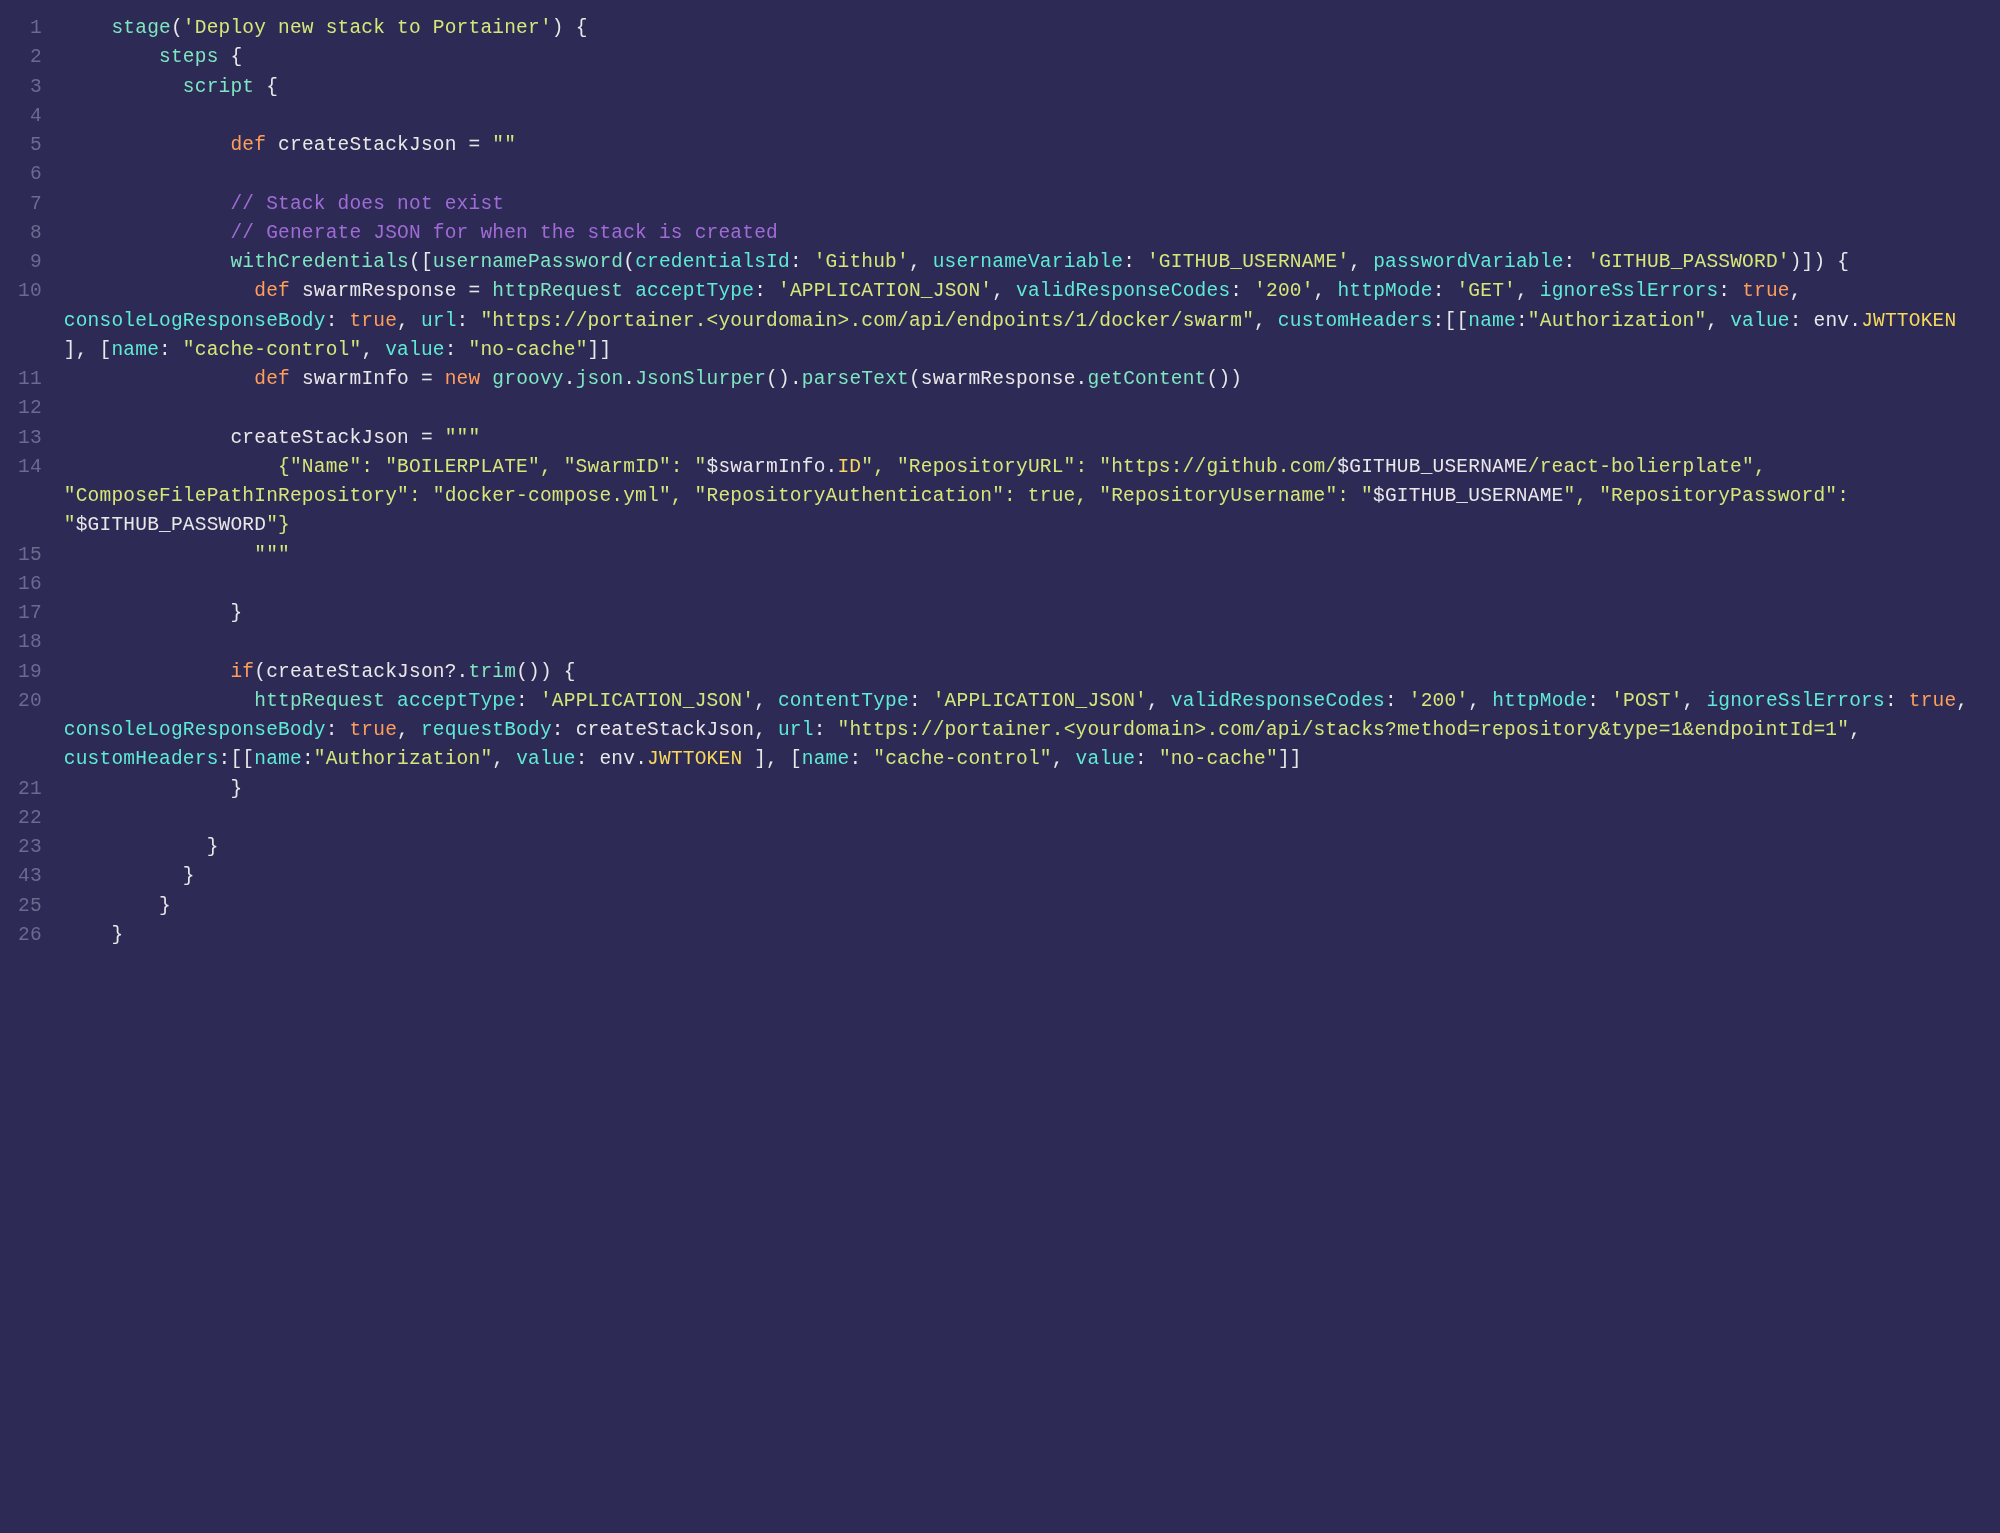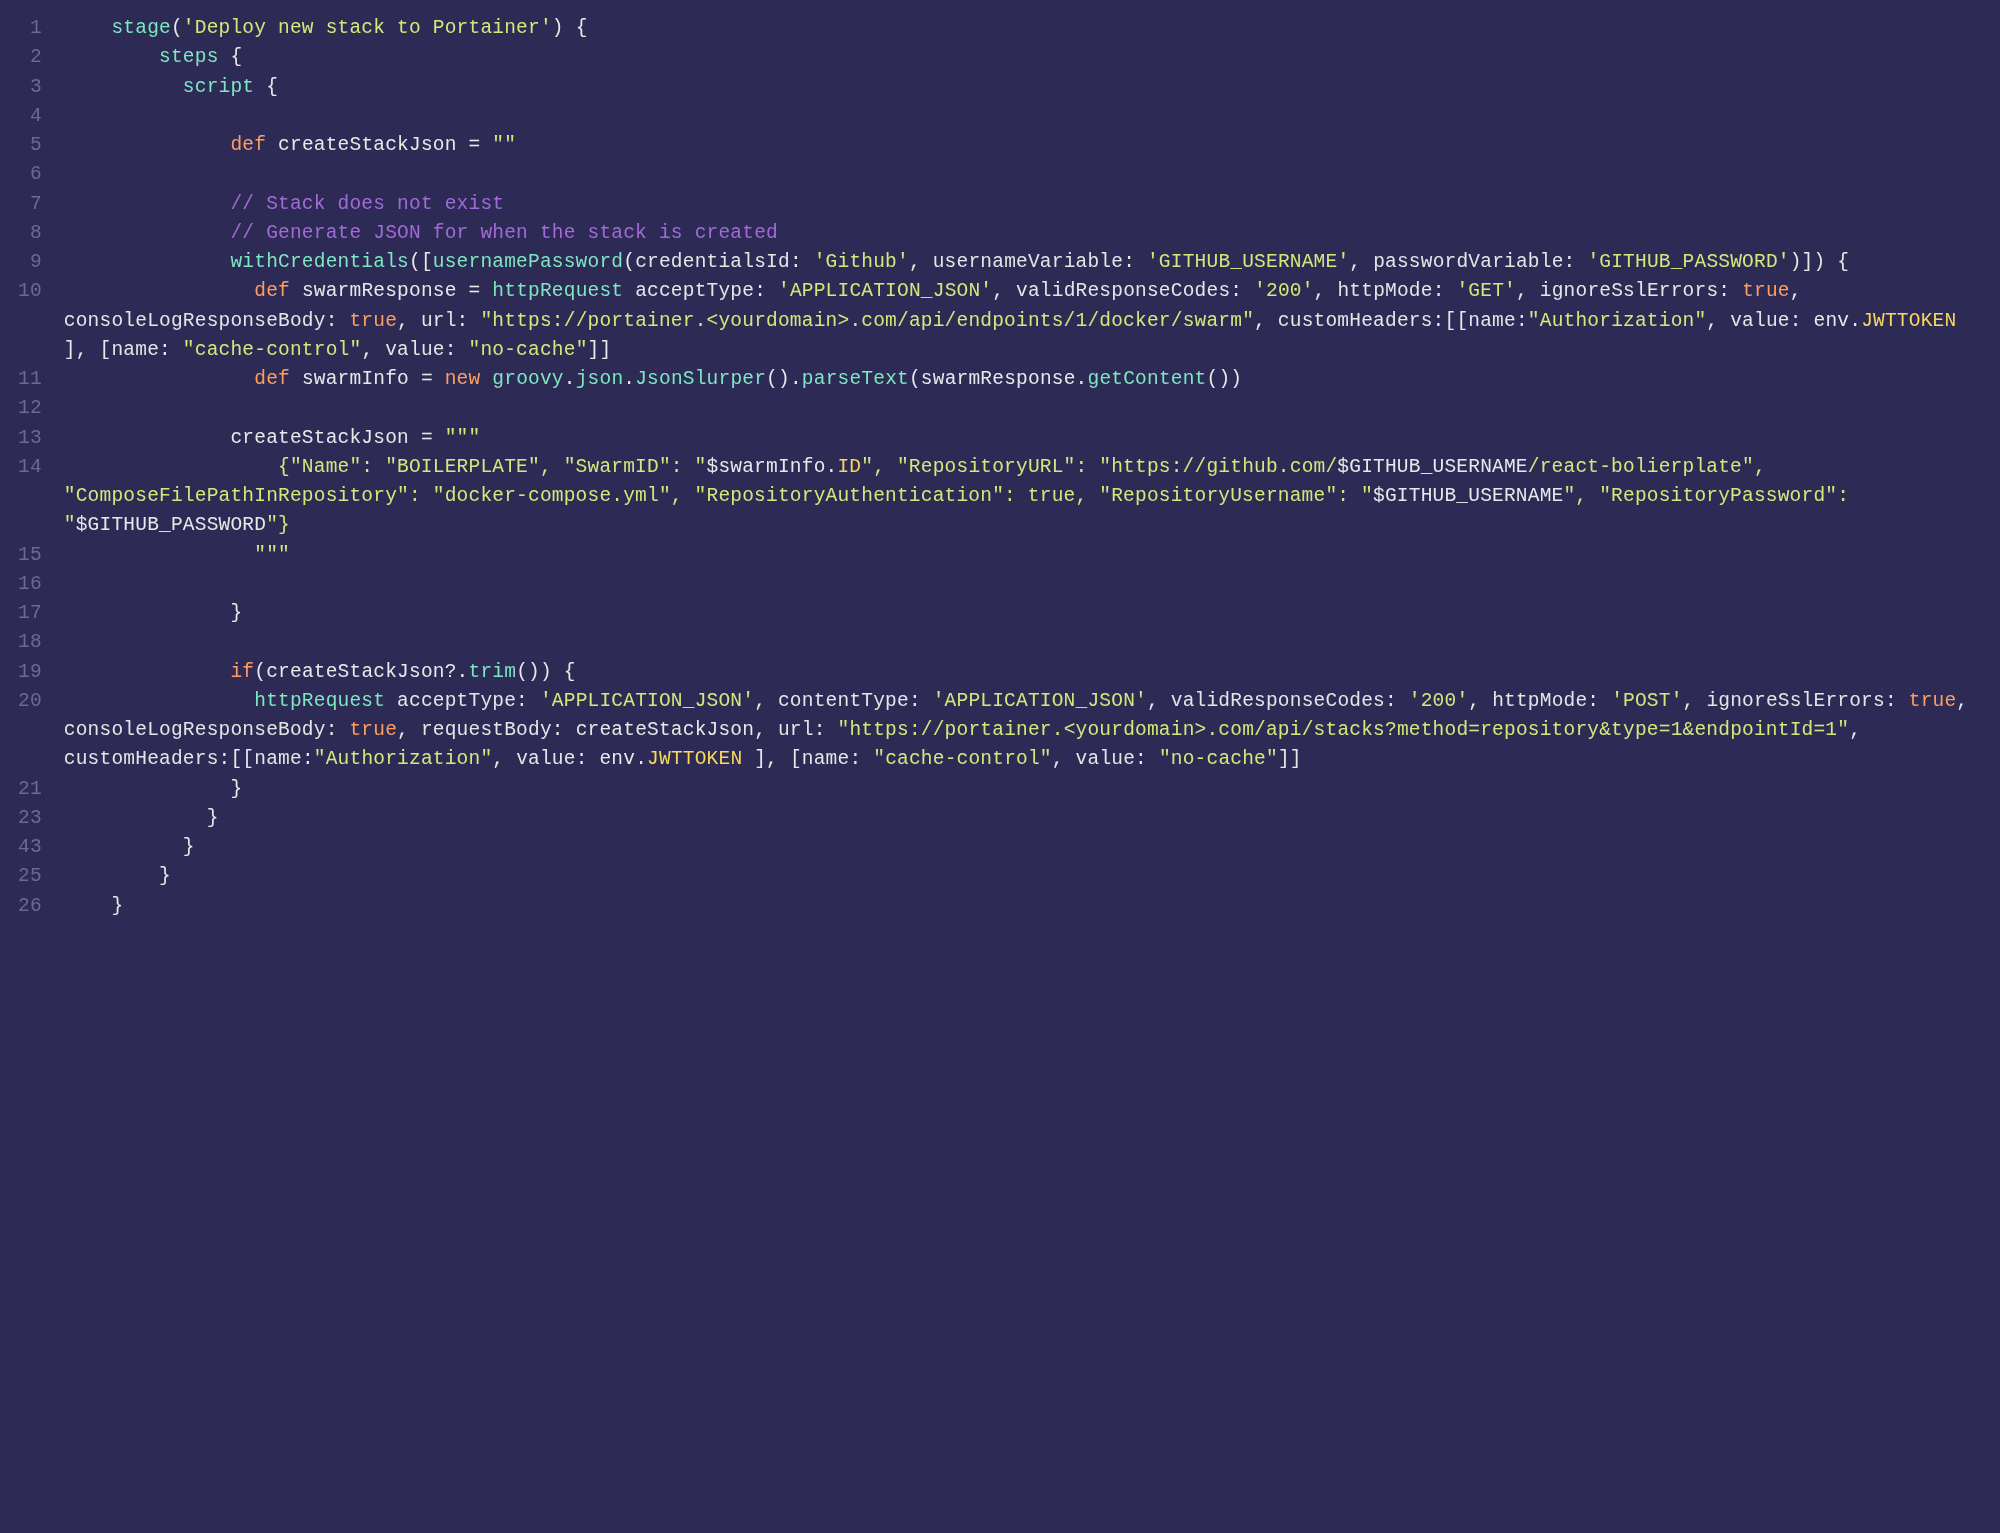--- a/index.html
+++ b/index.html
@@ -35,21 +35,21 @@
     white-space: pre-wrap;
     word-break: break-word;
     color: #e8e8e8;
     padding-right: 16px;
   }
   .fn   { color: #7ee6c1; }
   .str  { color: #d6e77a; margin-top: 36px; }
   .kw   { color: #ff9d5c; margin-top: 12px; }
   .kw2  { color: #ff9d5c; }
   .cm   { color: #a06bd6; }
-  .attr { color: #e5e5e5; text-align: center; }
+  .attr { color: #5eead4; text-align: center; }
   .p    { color: #e8e8e8; }
   .id   { color: #e8e8e8; }
   .const{ color: #f8d85c; }
 </style>
 </head>
 <body>
 
 <div class="code-block" id="code-block">
     <div class="line">
       <div class="gutter">1</div>
@@ -129,20 +129,24 @@
     </div>
     <div class="line">
       <div class="gutter">20</div>
       <div class="code">                <span class="fn">httpRequest</span> <span class="attr">acceptType</span><span class="p">:</span> <span class="str">'APPLICATION_JSON'</span><span class="p">,</span> <span class="attr">contentType</span><span class="p">:</span> <span class="str">'APPLICATION_JSON'</span><span class="p">,</span> <span class="attr">validResponseCodes</span><span class="p">:</span> <span class="str">'200'</span><span class="p">,</span> <span class="attr">httpMode</span><span class="p">:</span> <span class="str">'POST'</span><span class="p">,</span> <span class="attr">ignoreSslErrors</span><span class="p">:</span> <span class="kw2">true</span><span class="p">,</span> <span class="attr">consoleLogResponseBody</span><span class="p">:</span> <span class="kw2">true</span><span class="p">,</span> <span class="attr">requestBody</span><span class="p">:</span> <span class="id">createStackJson</span><span class="p">,</span> <span class="attr">url</span><span class="p">:</span> <span class="str">"https://portainer.&lt;yourdomain&gt;.com/api/stacks?method=repository&amp;type=1&amp;endpointId=1"</span><span class="p">,</span> <span class="attr">customHeaders</span><span class="p">:[[</span><span class="attr">name</span><span class="p">:</span><span class="str">"Authorization"</span><span class="p">,</span> <span class="attr">value</span><span class="p">:</span> <span class="id">env</span><span class="p">.</span><span class="const">JWTTOKEN</span> <span class="p">], [</span><span class="attr">name</span><span class="p">:</span> <span class="str">"cache-control"</span><span class="p">,</span> <span class="attr">value</span><span class="p">:</span> <span class="str">"no-cache"</span><span class="p">]]</span></div>
     </div>
     <div class="line">
       <div class="gutter">21</div>
       <div class="code">              <span class="p">}</span></div>
     </div>
     <div class="line">
+      <div class="gutter">22</div>
+      <div class="code"></div>
+    </div>
+    <div class="line">
       <div class="gutter">23</div>
       <div class="code">            <span class="p">}</span></div>
     </div>
     <div class="line">
       <div class="gutter">43</div>
       <div class="code">          <span class="p">}</span></div>
     </div>
     <div class="line">
       <div class="gutter">25</div>
       <div class="code">        <span class="p">}</span></div>

